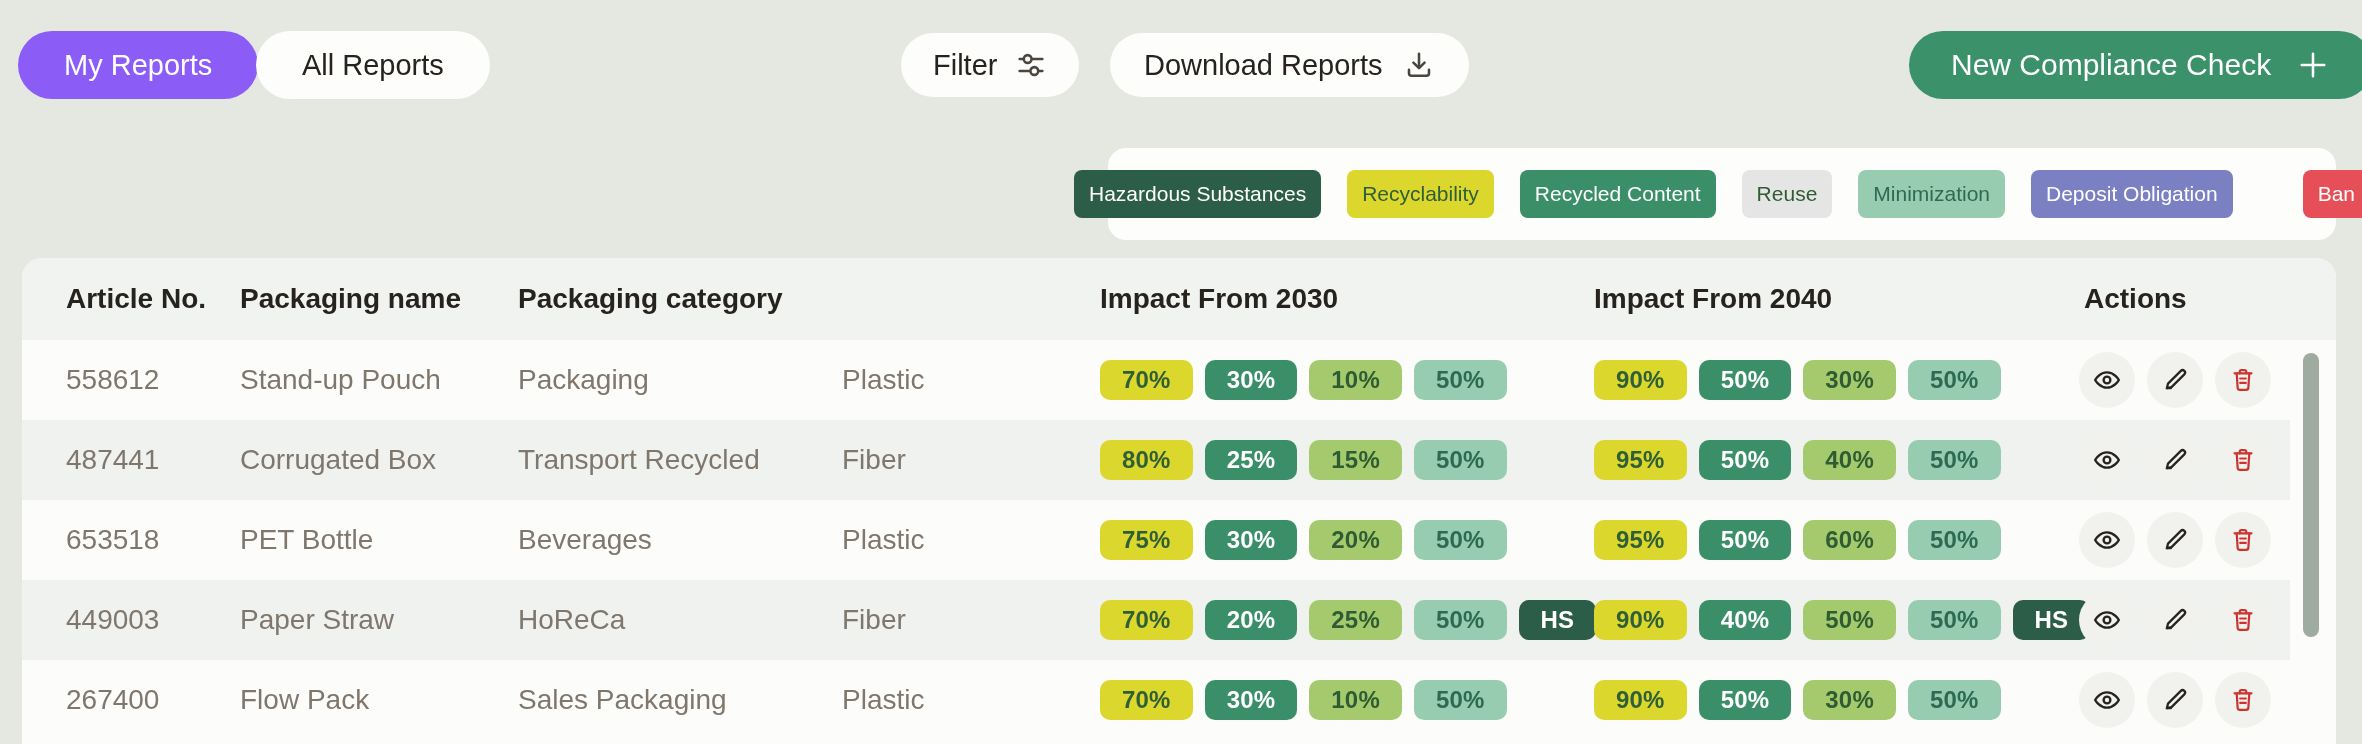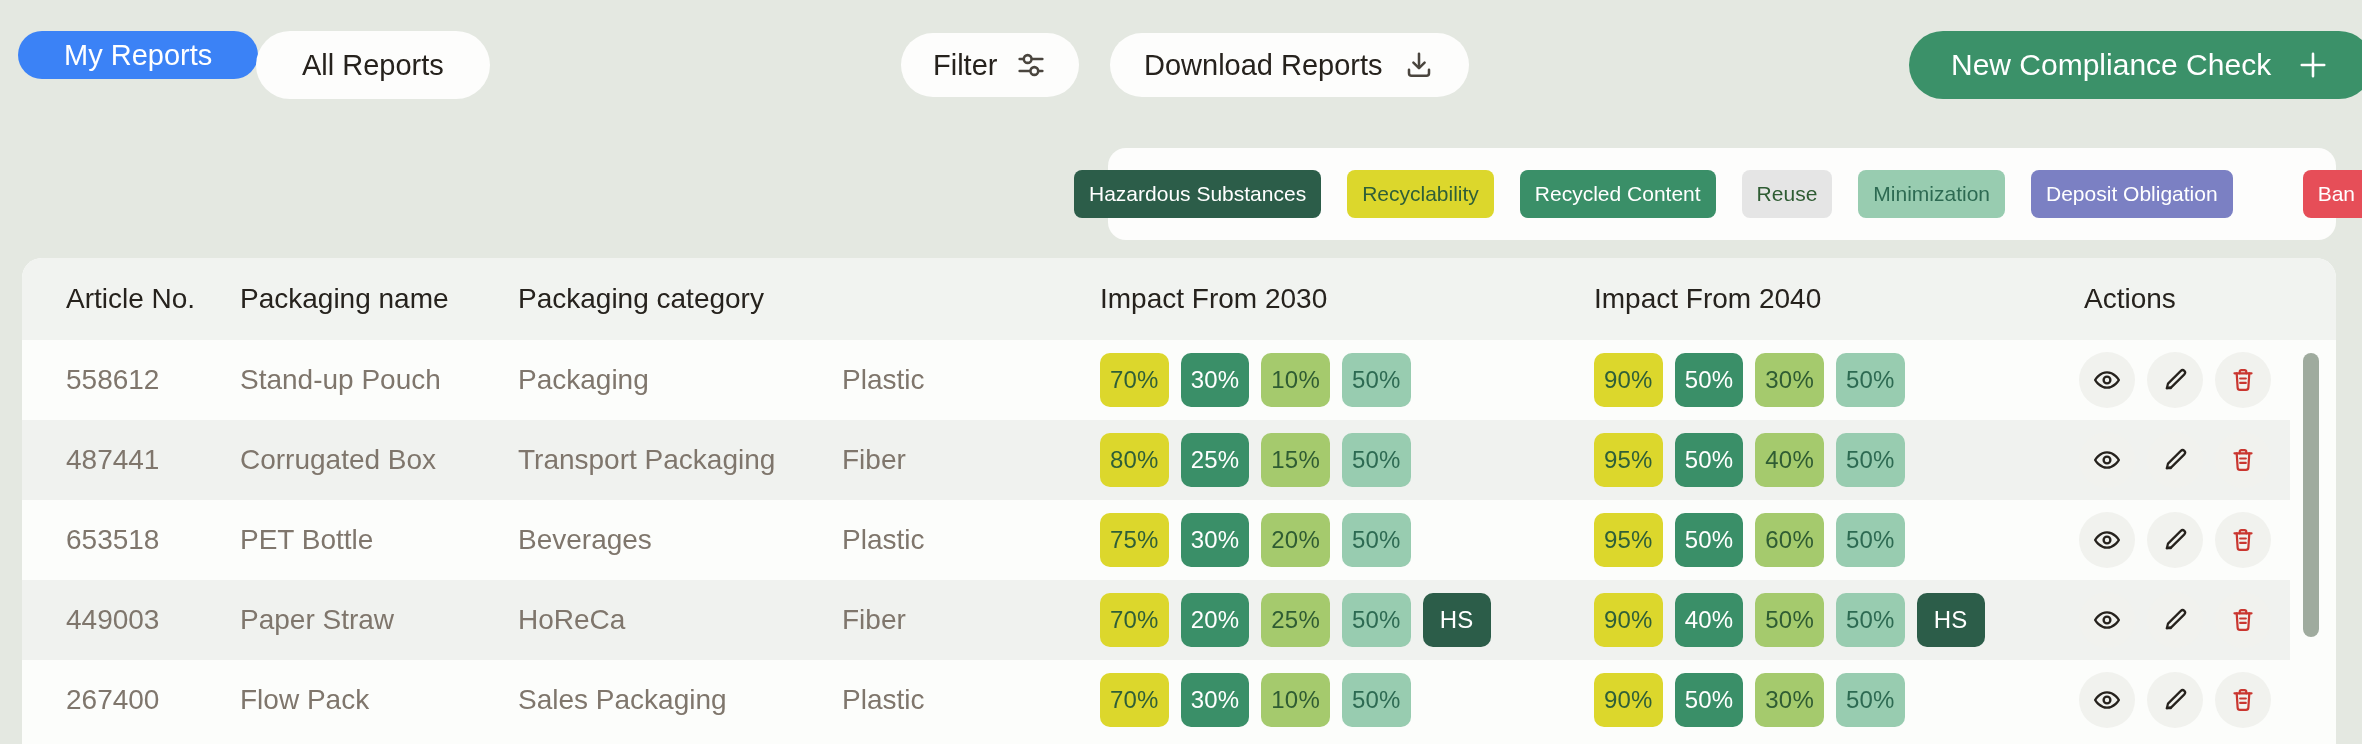--- a/index.html
+++ b/index.html
@@ -7,21 +7,21 @@
     width:2362px;height:744px;position:relative;overflow:hidden;
     background:#e4e8e1;
     font-family:"Liberation Sans",sans-serif;
     -webkit-font-smoothing:antialiased;
   }
   .pill{
     position:absolute;border:none;border-radius:999px;
     display:flex;align-items:center;justify-content:center;
     cursor:pointer;font-family:inherit;white-space:nowrap;
   }
-  .tab-my{left:18px;top:31px;height:48px;padding:16px 46px;background:#3b82f6;color:#fff;font-size:29px}
+  .tab-my{left:18px;top:31px;height:68px;padding:16px 46px;background:#8b5cf6;color:#fff;font-size:29px}
   .tab-all{left:256px;top:31px;height:68px;padding:0 46px;background:#fdfdfc;color:#26221d;font-size:29px}
   .btn-filter{left:901px;top:33px;height:64px;padding:0 32px;background:#fdfdfc;color:#26221d;font-size:29px;gap:18px}
   .btn-download{left:1110px;top:33px;height:64px;padding:0 34px;background:#fdfdfc;color:#26221d;font-size:29px;gap:20px}
   .btn-new{left:1909px;top:31px;height:68px;padding:0 42px;background:#3b9169;color:#fff;font-size:30px;gap:24px}
   .tb-icon{display:flex;align-items:center}
   .tb-icon svg{display:block}
 
   .legend{
     position:absolute;left:1108px;top:148px;width:1228px;height:92px;
     background:#fdfdfc;border-radius:18px;
@@ -33,36 +33,36 @@
     font-size:21px;font-family:inherit;cursor:pointer;white-space:nowrap;
   }
 
   .card{
     position:absolute;left:22px;top:258px;width:2314px;height:486px;
     background:#fcfdfb;border-radius:20px 20px 0 0;overflow:hidden;
   }
   .thead{position:relative;height:82px;background:#f1f3f0}
   .hcell{
     position:absolute;top:0;height:82px;display:flex;align-items:center;
-    font-size:28px;font-weight:400;color:#26221d;white-space:nowrap;
+    font-size:28px;font-weight:700;color:#26221d;white-space:nowrap;
   }
   .row{position:relative;height:80px;width:2268px;background:transparent}
   .row.striped{background:#f0f2ef}
   .cell{
     position:absolute;top:0;height:80px;display:flex;align-items:center;
     font-size:28px;color:#7f766c;white-space:nowrap;
   }
   .c0{left:44px}.c1{left:218px}.c2{left:496px}.c3{left:820px}
   .c4{left:1078px}.c5{left:1572px}.c6{left:2062px}
 
   .badges{position:absolute;top:0;height:80px;display:flex;align-items:center;gap:12px}
   .badge{
-    min-width:68px;height:54px;border-radius:10px;padding:0 10px;box-sizing:border-box;
+    min-width:68px;height:40px;border-radius:10px;padding:0 22px;box-sizing:border-box;
     display:flex;align-items:center;justify-content:center;
-    font-size:24px;font-weight:400;letter-spacing:.2px;
+    font-size:24px;font-weight:700;letter-spacing:.2px;
   }
   .actions{position:absolute;left:2057px;top:0;height:80px;display:flex;align-items:center;gap:12px}
   .action-btn{
     width:56px;height:56px;border-radius:50%;border:none;background:#f1f2ee;
     display:flex;align-items:center;justify-content:center;cursor:pointer;padding:0;
   }
   .action-btn svg{display:block}
   .scroll-thumb{
     position:absolute;left:2281px;top:95px;width:16px;height:284px;
     border-radius:8px;background:#9fab9e;cursor:grab;
@@ -170,21 +170,21 @@
                 <path d="M9.6 10.7h4.8"></path>
                 <path d="M9.6 14.5h4.8"></path>
               </svg>
             </span>
           </button>
         </div>
       </div>
       <div class="row striped">
         <span class="cell c0">487441</span>
         <span class="cell c1">Corrugated Box</span>
-        <span class="cell c2">Transport Packaging</span>
+        <span class="cell c2">Transport Recycled</span>
         <span class="cell c3">Fiber</span>
         <div class="badges c4">
           <span class="badge" style="background: rgb(220, 215, 44); color: rgb(47, 95, 56);">80%</span>
           <span class="badge" style="background: rgb(58, 143, 104); color: rgb(255, 255, 255);">25%</span>
           <span class="badge" style="background: rgb(165, 202, 109); color: rgb(47, 92, 51);">15%</span>
           <span class="badge" style="background: rgb(152, 204, 176); color: rgb(45, 106, 82);">50%</span>
         </div>
         <div class="badges c5">
           <span class="badge" style="background: rgb(220, 215, 44); color: rgb(47, 95, 56);">95%</span>
           <span class="badge" style="background: rgb(58, 143, 104); color: rgb(255, 255, 255);">50%</span>

